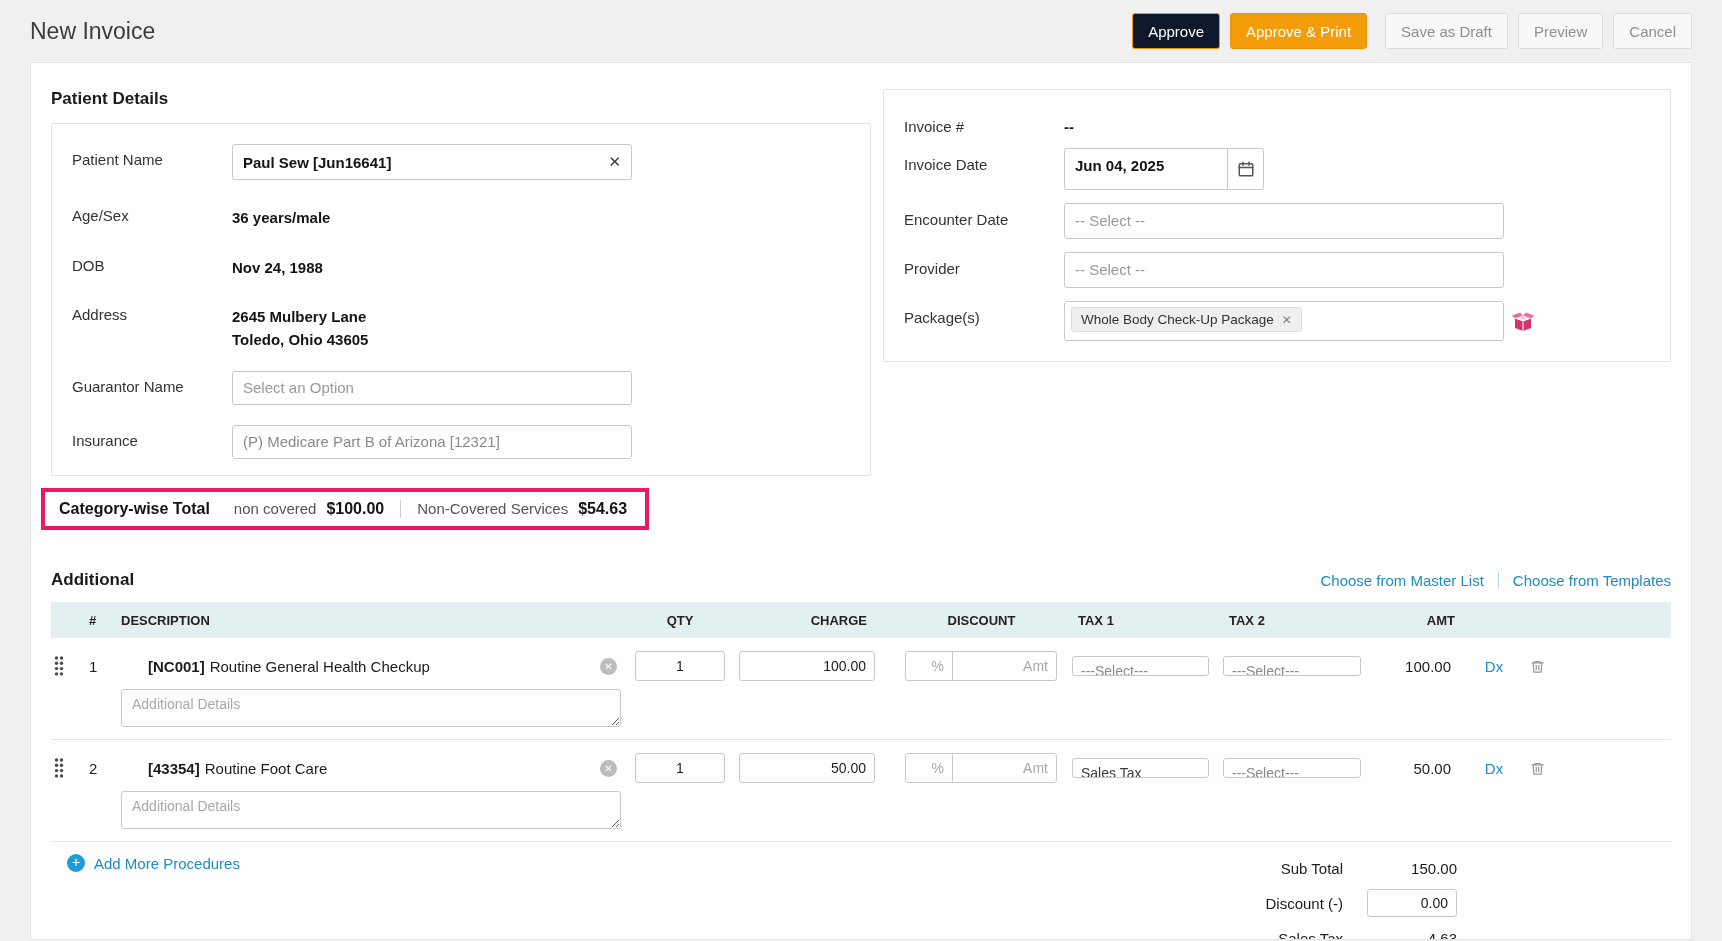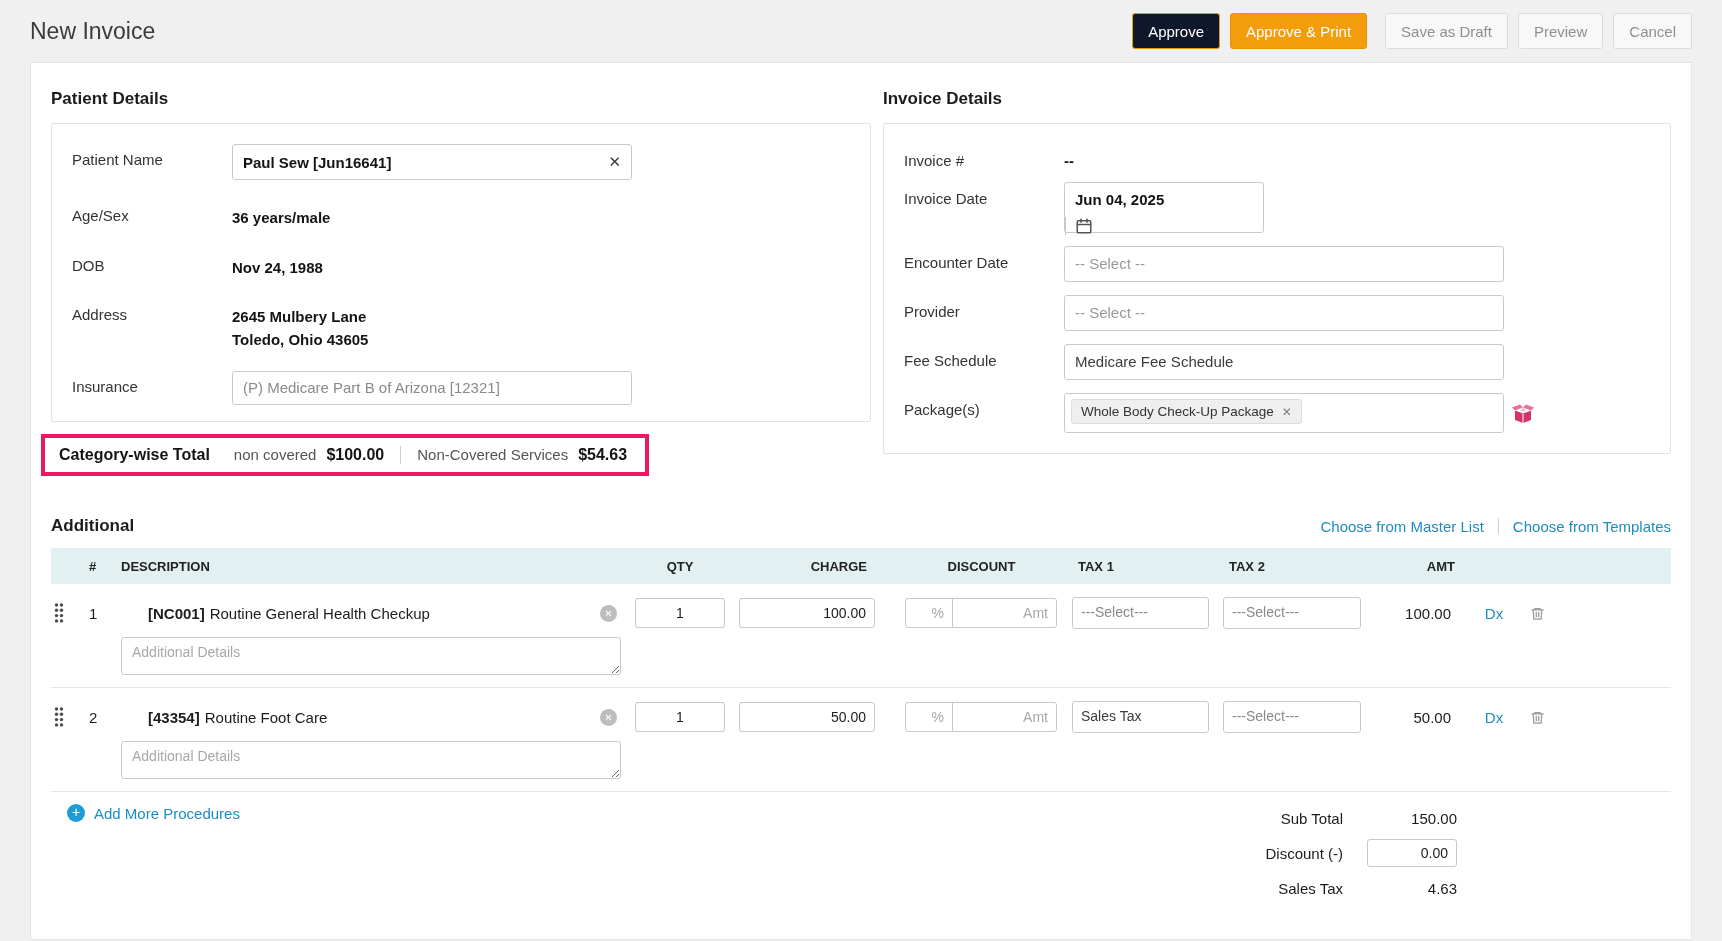--- a/index.html
+++ b/index.html
@@ -53,22 +53,22 @@
   }
   .placeholder { color: #999; }
   .muted-text { color: #8a8a8a; }
   
   .inv-row { display: flex; align-items: flex-start; margin-bottom: 13px; }
   .inv-row.last { margin-bottom: 4px; }
   .inv-label { width: 160px; flex: none; font-size: 15px; color: #333; padding-top: 8px; }
   .inv-value { font-size: 15px; font-weight: bold; color: #141414; padding-top: 8px; }
   .wide-select { width: 440px; height: 36px; line-height: 34px; }
   .date-input {
-    width: 200px; height: 51px; border: 1px solid #c9c9c9; border-radius: 3px;
-    display: flex; align-items: stretch; background: #fff; flex-direction: column;
+    width: 200px; height: 42px; border: 1px solid #c9c9c9; border-radius: 3px;
+    display: flex; align-items: stretch; background: #fff;
   }
   .date-text { flex: 1; padding: 0 10px; line-height: 34px; font-size: 15px; font-weight: bold; color: #141414; }
   .date-icon-seg {
     width: 36px; border-left: 1px solid #c9c9c9; display: flex;
     align-items: center; justify-content: center; cursor: pointer;
   }
   .pkg-wrap { display: flex; align-items: center; gap: 6px; }
   .pkg-field {
     width: 440px; min-height: 40px; border: 1px solid #c9c9c9; border-radius: 3px;
     padding: 5px 6px; background: #fff;
@@ -124,21 +124,21 @@
   }
   .td-qty { padding-left: 14px; }
   .qty-input { width: 90px; text-align: center; }
   .td-charge { padding-left: 14px; }
   .charge-input { width: 136px; text-align: right; }
   .td-discount { padding-left: 30px; display: flex; }
   .pct-input { width: 48px; text-align: right; border-radius: 3px 0 0 3px; }
   .amt-input { width: 105px; text-align: right; margin-left: -1px; border-radius: 0 3px 3px 0; }
   .td-tax { padding-left: 14px; }
   .tax-select {
-    width: 100%; height: 32px; line-height: 28px; border: 1px solid #c9c9c9;
+    width: 100%; height: 20px; line-height: 28px; border: 1px solid #c9c9c9;
     border-radius: 3px; padding: 0 8px; font-size: 14px; color: #3c3c3c; background: #fff;
     cursor: pointer; white-space: nowrap; overflow: hidden;
   }
   .tax-select.muted { color: #8a8a8a; }
   .td-amt { text-align: right; padding-right: 20px; font-size: 15px; color: #1c1c1c; }
   .td-dx { text-align: center; font-size: 15px; }
   .td-trash { display: flex; justify-content: center; cursor: pointer; }
   .details-input {
     grid-column: 3; width: 100%; height: 38px; margin-top: 8px;
     border: 1px solid #c9c9c9; border-radius: 3px; padding: 6px 10px;
@@ -205,20 +205,24 @@
           </div>
 
           <div class="field-row">
             <div class="field-label">Address</div>
             <div class="field-value">
               <div>2645 Mulbery Lane</div>
               <div>Toledo, Ohio 43605</div>
             </div>
           </div>
 
+          <div class="field-row">
+            <div class="field-label">Guarantor Name</div>
+            <div class="select-box placeholder">Select an Option</div>
+          </div>
 
           <div class="field-row last">
             <div class="field-label">Insurance</div>
             <div class="select-box muted-text">(P) Medicare Part B of Arizona [12321]</div>
           </div>
 
         </div>
 
         
         <div class="category-total">
@@ -229,21 +233,20 @@
           </span>
           <span class="cat-sep"></span>
           <span class="cat-item">
             <span class="cat-name">Non-Covered Services</span>
             <span class="cat-amount">$54.63</span>
           </span>
         </div>
       </section>
 
       <section class="right-col">
-        <h2 class="section-heading">Invoice Details</h2>
         <div class="panel">
 
           <div class="inv-row">
             <div class="inv-label">Invoice #</div>
             <div class="inv-value">--</div>
           </div>
 
           <div class="inv-row">
             <div class="inv-label">Invoice Date</div>
             <div class="date-input">
@@ -262,24 +265,20 @@
           <div class="inv-row">
             <div class="inv-label">Encounter Date</div>
             <div class="select-box wide-select placeholder">-- Select --</div>
           </div>
 
           <div class="inv-row">
             <div class="inv-label">Provider</div>
             <div class="select-box wide-select placeholder">-- Select --</div>
           </div>
 
-          <div class="inv-row">
-            <div class="inv-label">Fee Schedule</div>
-            <div class="select-box wide-select" style="color:#3c3c3c;">Medicare Fee Schedule</div>
-          </div>
 
           <div class="inv-row last">
             <div class="inv-label">Package(s)</div>
             <div class="pkg-wrap">
               <div class="pkg-field">
                 <span class="chip">
                   <span>Whole Body Check-Up Package</span>
                   <span class="chip-x">✕</span>
                 </span>
               </div>

